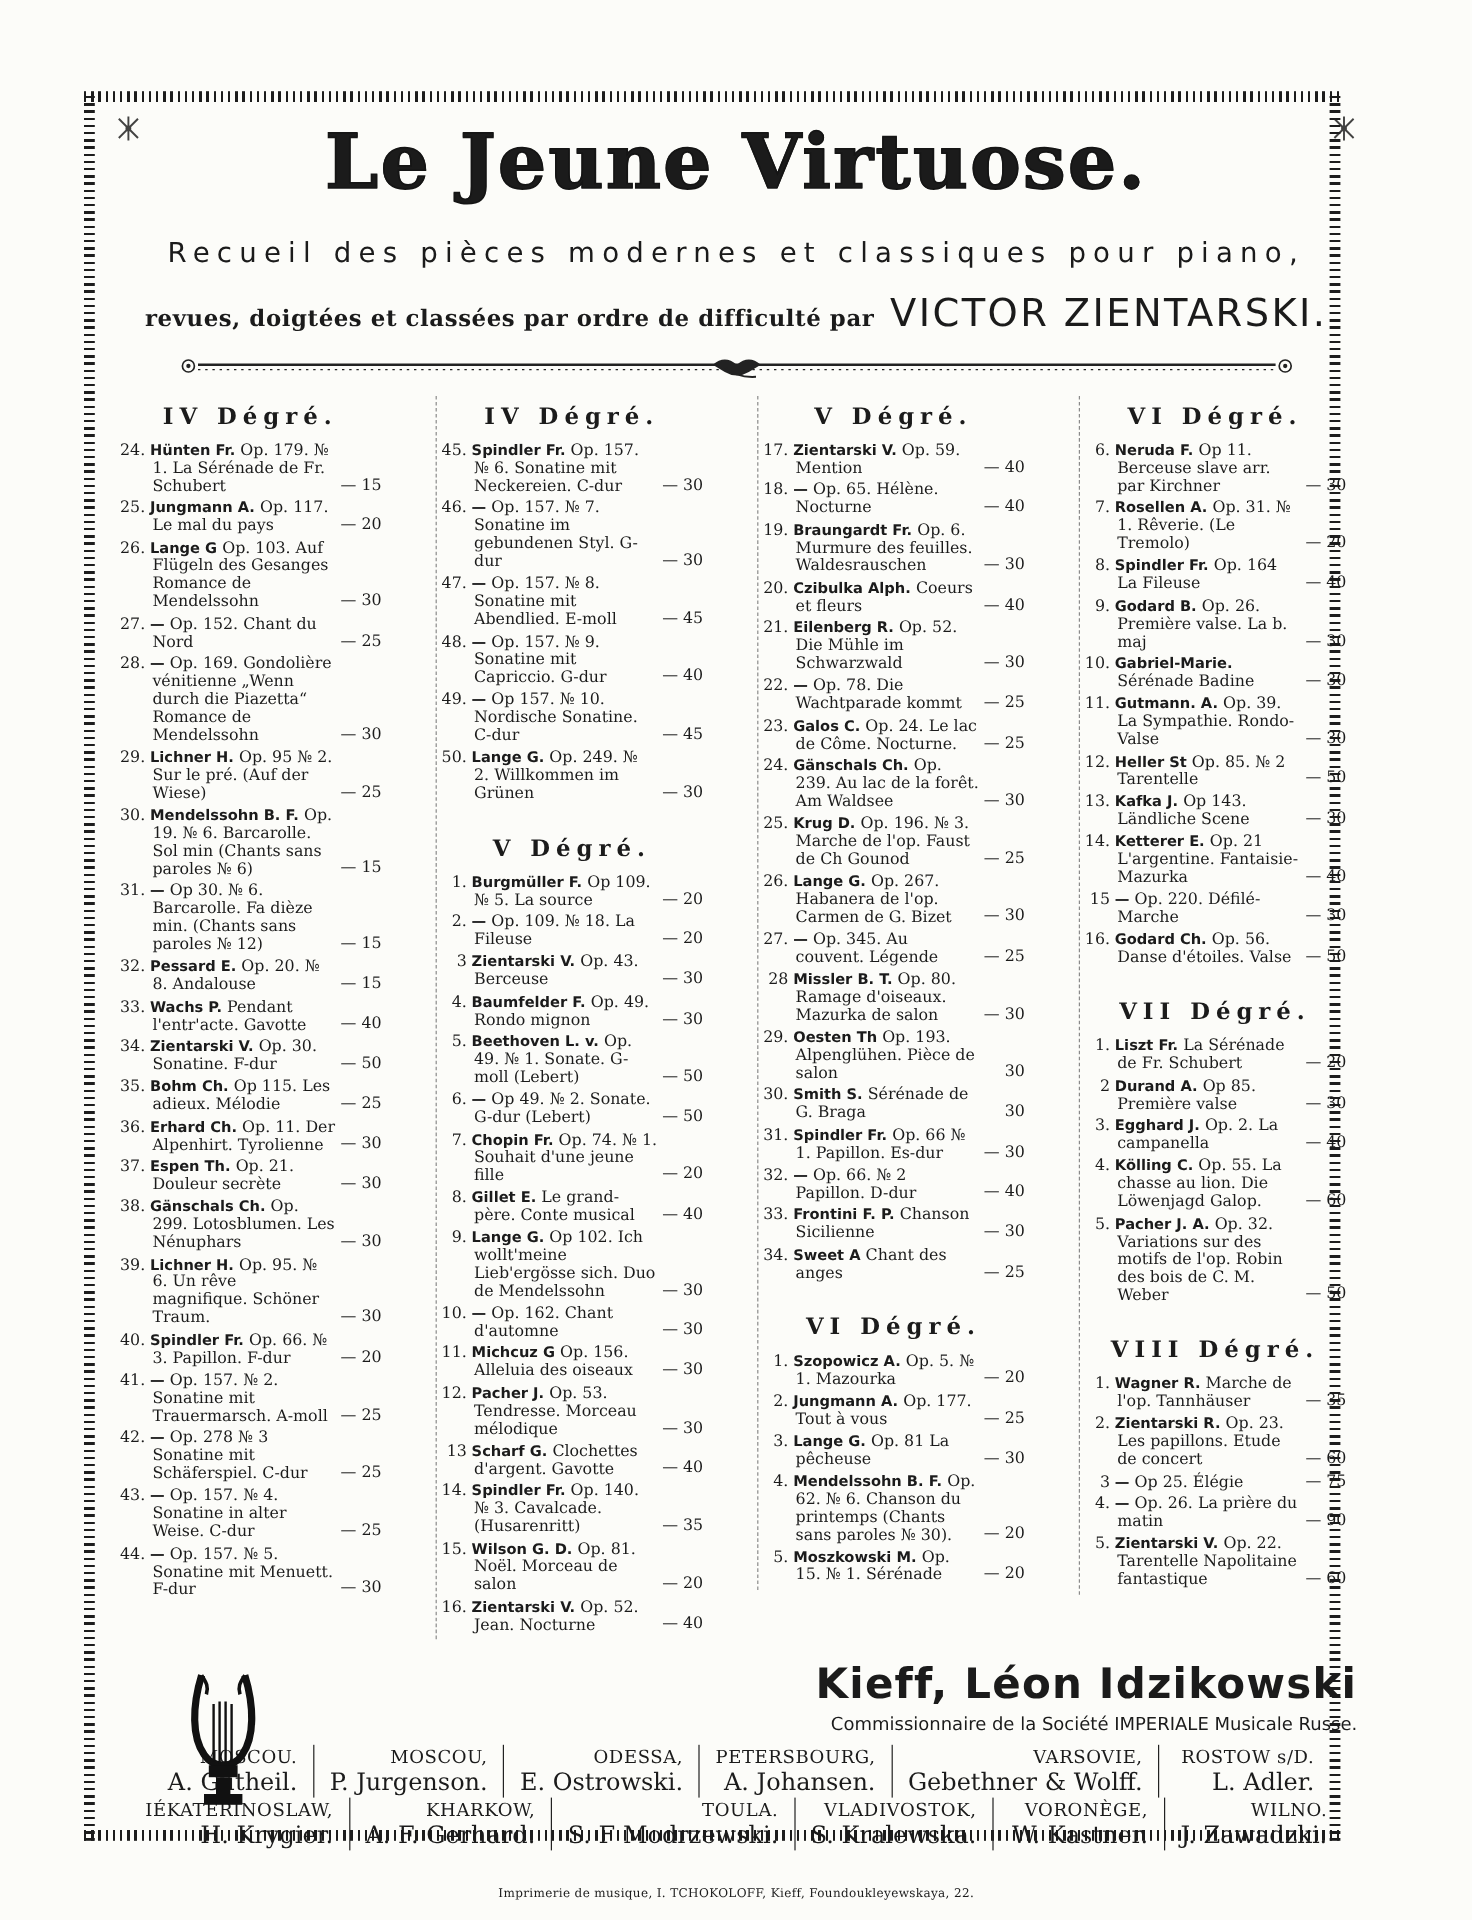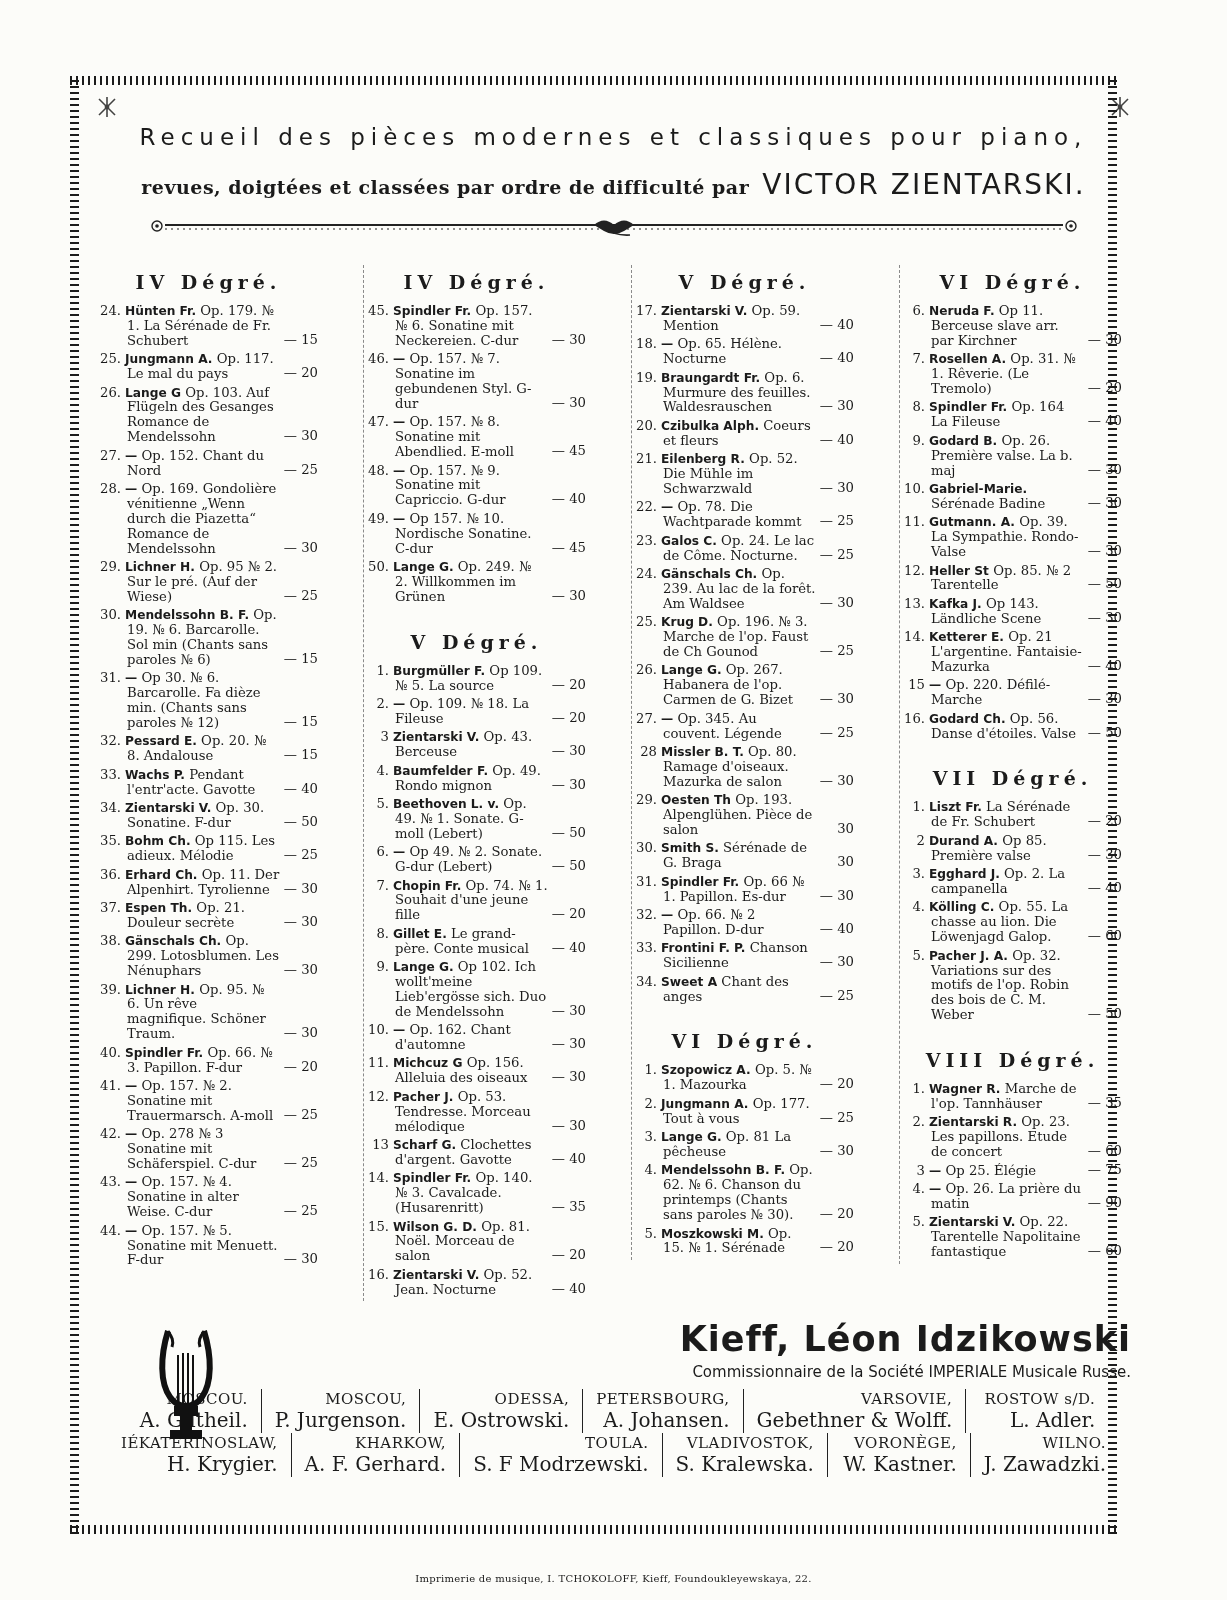--- a/index.html
+++ b/index.html
@@ -31,25 +31,25 @@
     text-shadow:0.6px 0 0 #151515,-0.6px 0 0 #151515;
   }
   .subtitle{
     text-align:center;margin-top:26px;font-family:"DejaVu Sans","Liberation Sans",sans-serif;
     font-size:23px;letter-spacing:6px;
   }
   .byline{text-align:center;margin-top:18px;white-space:nowrap;}
   .byline .prefix{font-size:19px;font-weight:bold;letter-spacing:.5px;}
   .byline .editor{
     font-family:"DejaVu Sans","Liberation Sans",sans-serif;
-    font-size:28px;letter-spacing:2px;margin-left:8px;
+    font-size:32px;letter-spacing:2px;margin-left:8px;
   }
   .flourish{margin:14px auto 0;width:930px;height:22px;}
   
-  .columns{display:flex;align-items:flex-start;margin-top:28px;gap:36px;}
+  .columns{display:flex;align-items:flex-start;margin-top:14px;gap:36px;}
   .col{flex:1 1 0;padding:0 9px 0 3px;min-width:0;}
   .col + .col{border-left:1px dashed #8a8a8a;}
   .sec-heading{
     text-align:center;font-size:19px;font-weight:bold;letter-spacing:5px;
     margin:6px 0 11px;white-space:nowrap;
   }
   .sec-heading + .sec-heading, .item + .sec-heading{margin-top:26px;}
   .item{
     position:relative;font-size:13.2px;line-height:1.13;
     padding-left:28px;text-indent:-28px;padding-right:38px;
@@ -98,20 +98,21 @@
     <line x1="3" y1="3" x2="19" y2="19"></line>
         <line x1="19" y1="3" x2="3" y2="19"></line>
         <line x1="11" y1="1" x2="11" y2="21"></line>
   </g>
       <circle cx="11" cy="11" r="2.4" fill="#222"></circle>
     </svg>
 </div>
 
 <div class="content">
 
+  <h1 class="title">Le Jeune Virtuose.</h1>
 
   <div class="subtitle">Recueil des pièces modernes et classiques pour piano,</div>
 
   <div class="byline">
     <span class="prefix">revues, doigtées et classées par ordre de difficulté par</span>
     <span class="editor">VICTOR ZIENTARSKI.</span>
   </div>
 
   <div class="flourish">
     <svg width="930" height="22" viewBox="0 0 930 22">

